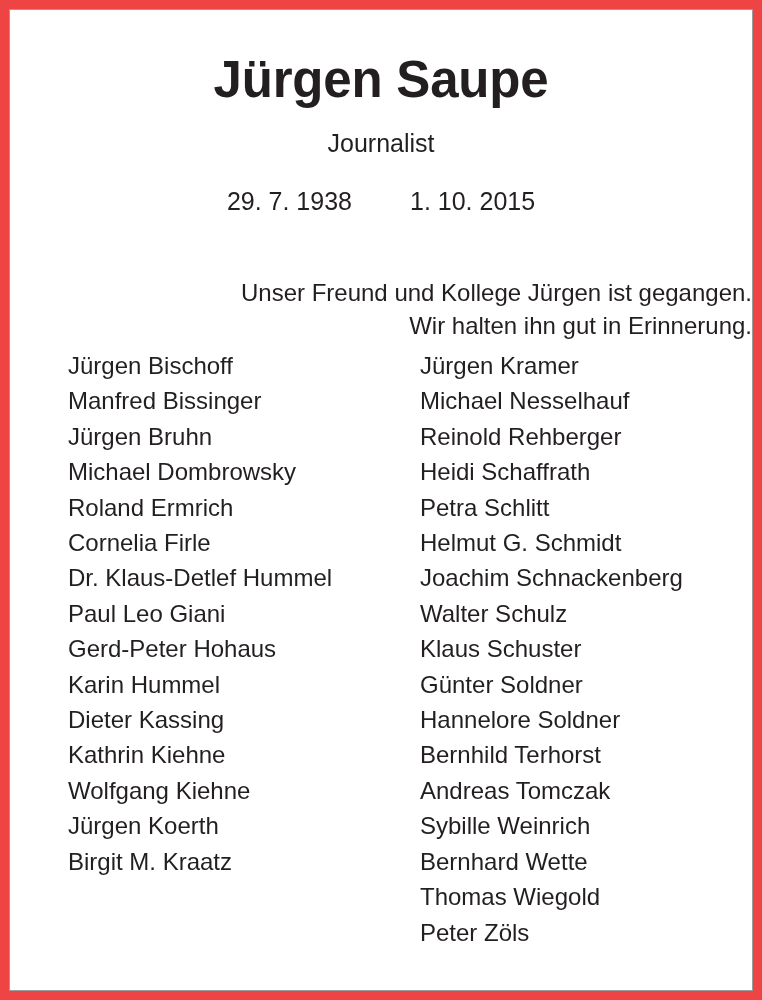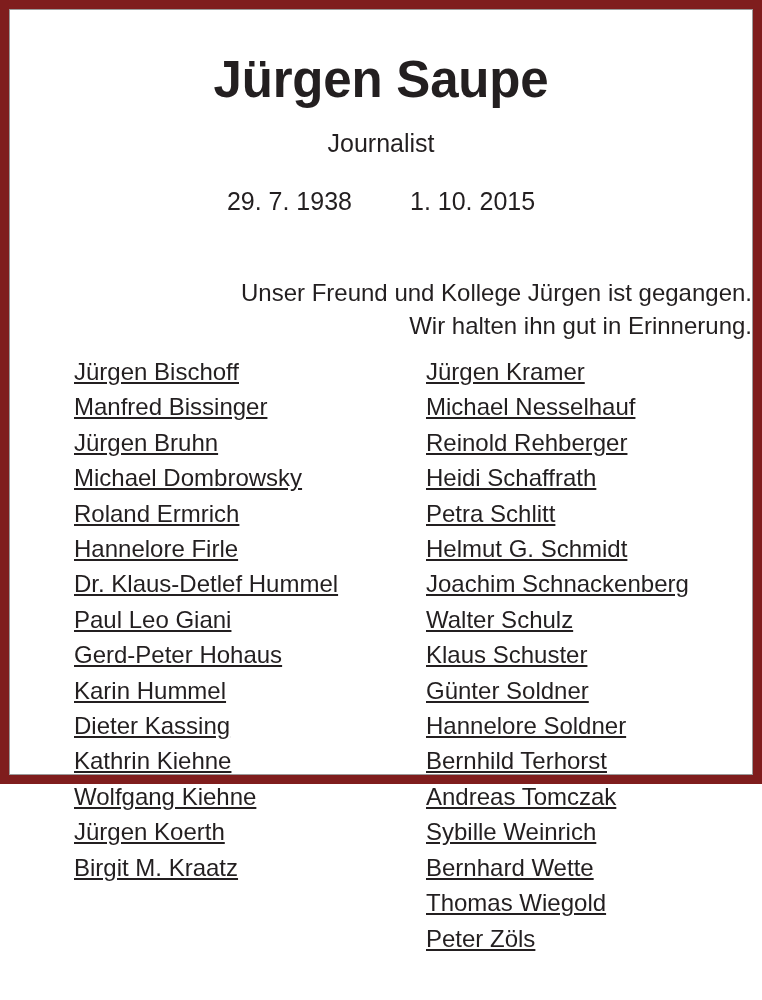--- a/index.html
+++ b/index.html
@@ -15,23 +15,23 @@
     color: #231f20;
     -webkit-font-smoothing: antialiased;
   }
 
   
   .notice-frame {
     position: absolute;
     left: 0;
     top: 0;
     width: 762px;
-    height: 784px;
+    height: 1000px;
     box-sizing: border-box;
-    background: #7f1d1d;
+    background: #ef4444;
     padding: 9px;
   }
   .notice-inner-rule {
     box-sizing: border-box;
     width: 100%;
     height: 100%;
     border: 1px solid #9b9b9b;
     background: #ffffff;
     position: relative;
   }
@@ -92,23 +92,22 @@
     display: flex;
     box-sizing: border-box;
     padding-left: 58px;
     padding-right: 20px;
   }
   .names-column {
     flex: 0 0 352px;
   }
   .names-column ul {
     list-style: none;
-    margin: 6px;
+    margin: 0;
     padding: 0;
-    text-decoration: underline;
   }
   .names-column li {
     font-size: 24px;
     line-height: 35.4px;
     white-space: nowrap;
     color: #231f20;
   }
 </style>
 </head>
 <body>
@@ -130,21 +129,21 @@
     </div>
 
     <div class="names-area">
       <div class="names-column">
         <ul id="col-left">
             <li>Jürgen Bischoff</li>
             <li>Manfred Bissinger</li>
             <li>Jürgen Bruhn</li>
             <li>Michael Dombrowsky</li>
             <li>Roland Ermrich</li>
-            <li>Hannelore Firle</li>
+            <li>Cornelia Firle</li>
             <li>Dr. Klaus-Detlef Hummel</li>
             <li>Paul Leo Giani</li>
             <li>Gerd-Peter Hohaus</li>
             <li>Karin Hummel</li>
             <li>Dieter Kassing</li>
             <li>Kathrin Kiehne</li>
             <li>Wolfgang Kiehne</li>
             <li>Jürgen Koerth</li>
             <li>Birgit M. Kraatz</li>
           </ul>

